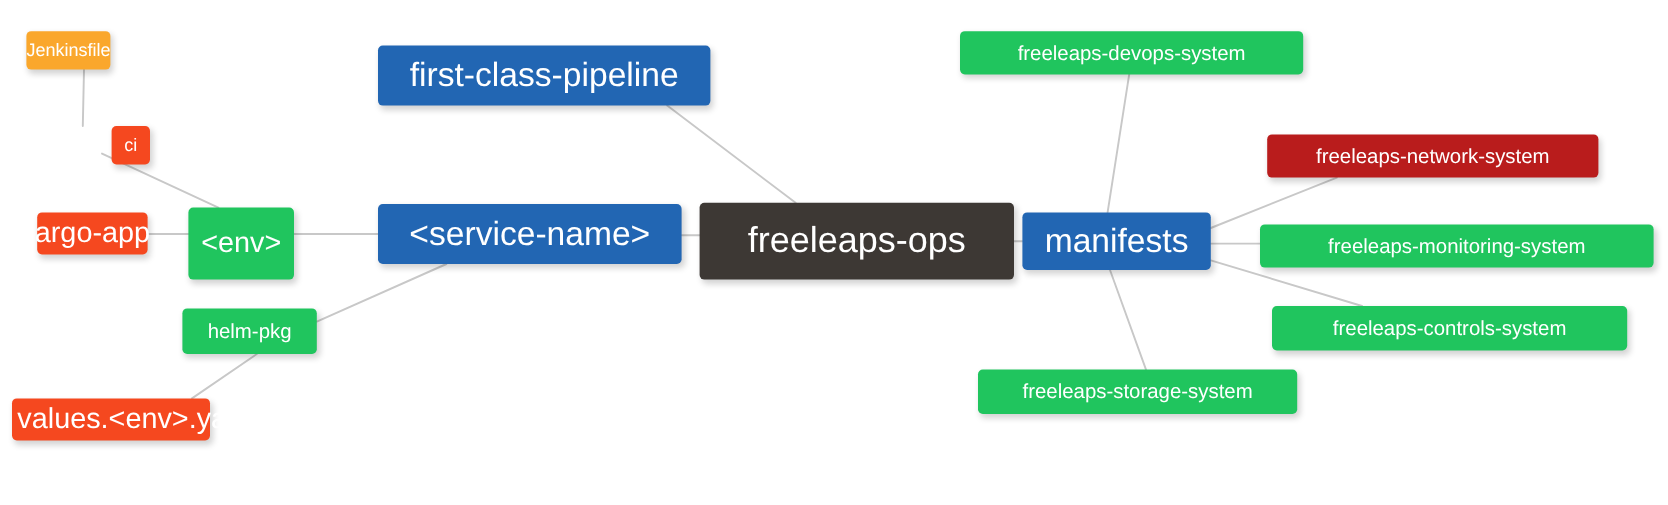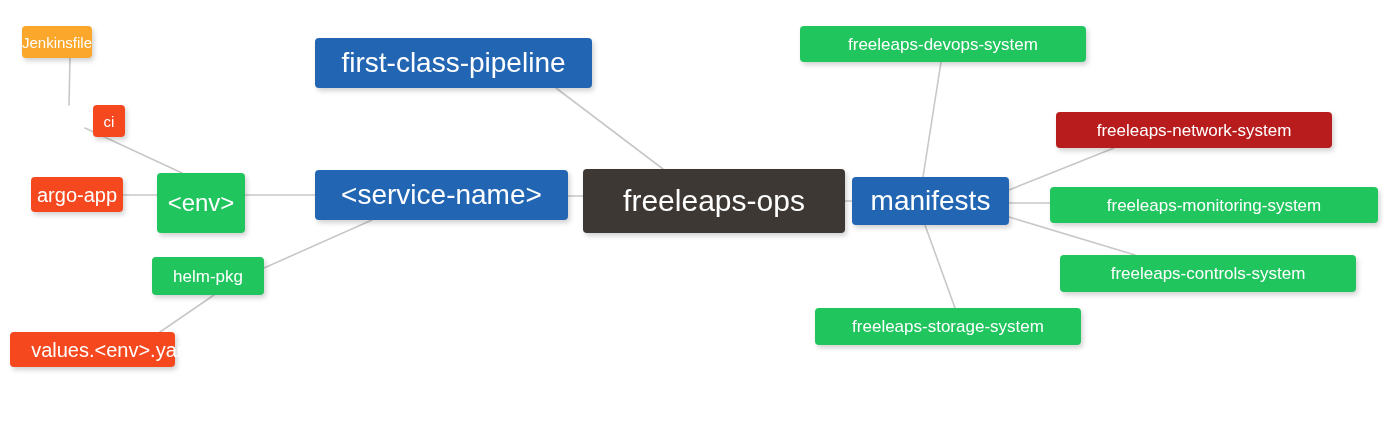--- a/index.html
+++ b/index.html
@@ -39,21 +39,21 @@
     letter-spacing: 0px;
     box-shadow: 2px 3px 5px rgba(0,0,0,0.18);
     line-height: 1;
     text-align: center;
     user-select: none;
   }
   .node.sz-root   { font-size: 30px; }
   .node.sz-major  { font-size: 28px; }
   .node.sz-mid    { font-size: 24px; }
   .node.sz-sub    { font-size: 17px; text-align: right; }
-  .node.sz-small  { font-size: 20px; }
+  .node.sz-small  { font-size: 24px; }
   .node.sz-tiny   { font-size: 15px; }
 </style>
 </head>
 <body>
 
 <div id="canvas">
   <svg id="edges" viewBox="0 0 1390 421" xmlns="http://www.w3.org/2000/svg">
       <line x1="70" y1="58" x2="69" y2="105" stroke="#c8c8c8" stroke-width="1.6" stroke-linecap="round"></line>
       <line x1="85" y1="128" x2="182" y2="173" stroke="#c8c8c8" stroke-width="1.6" stroke-linecap="round"></line>
       <line x1="123" y1="195" x2="157" y2="195" stroke="#c8c8c8" stroke-width="1.6" stroke-linecap="round"></line>

